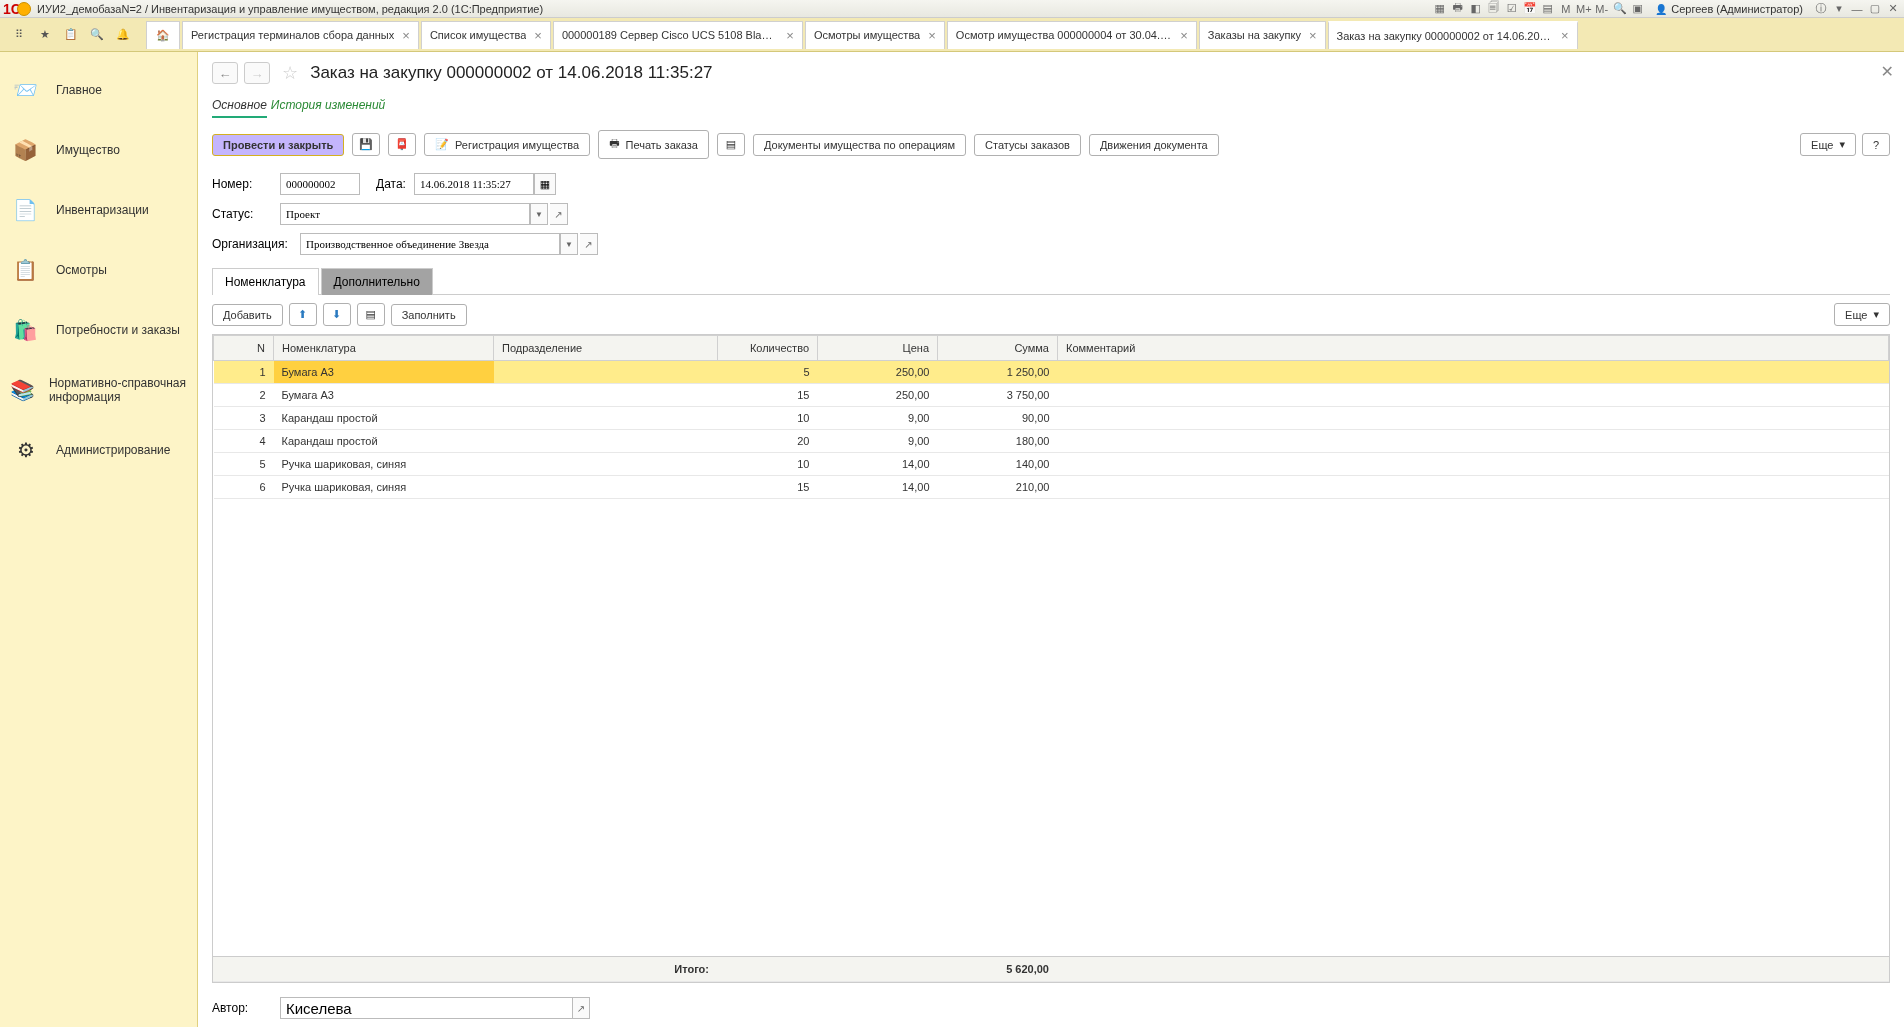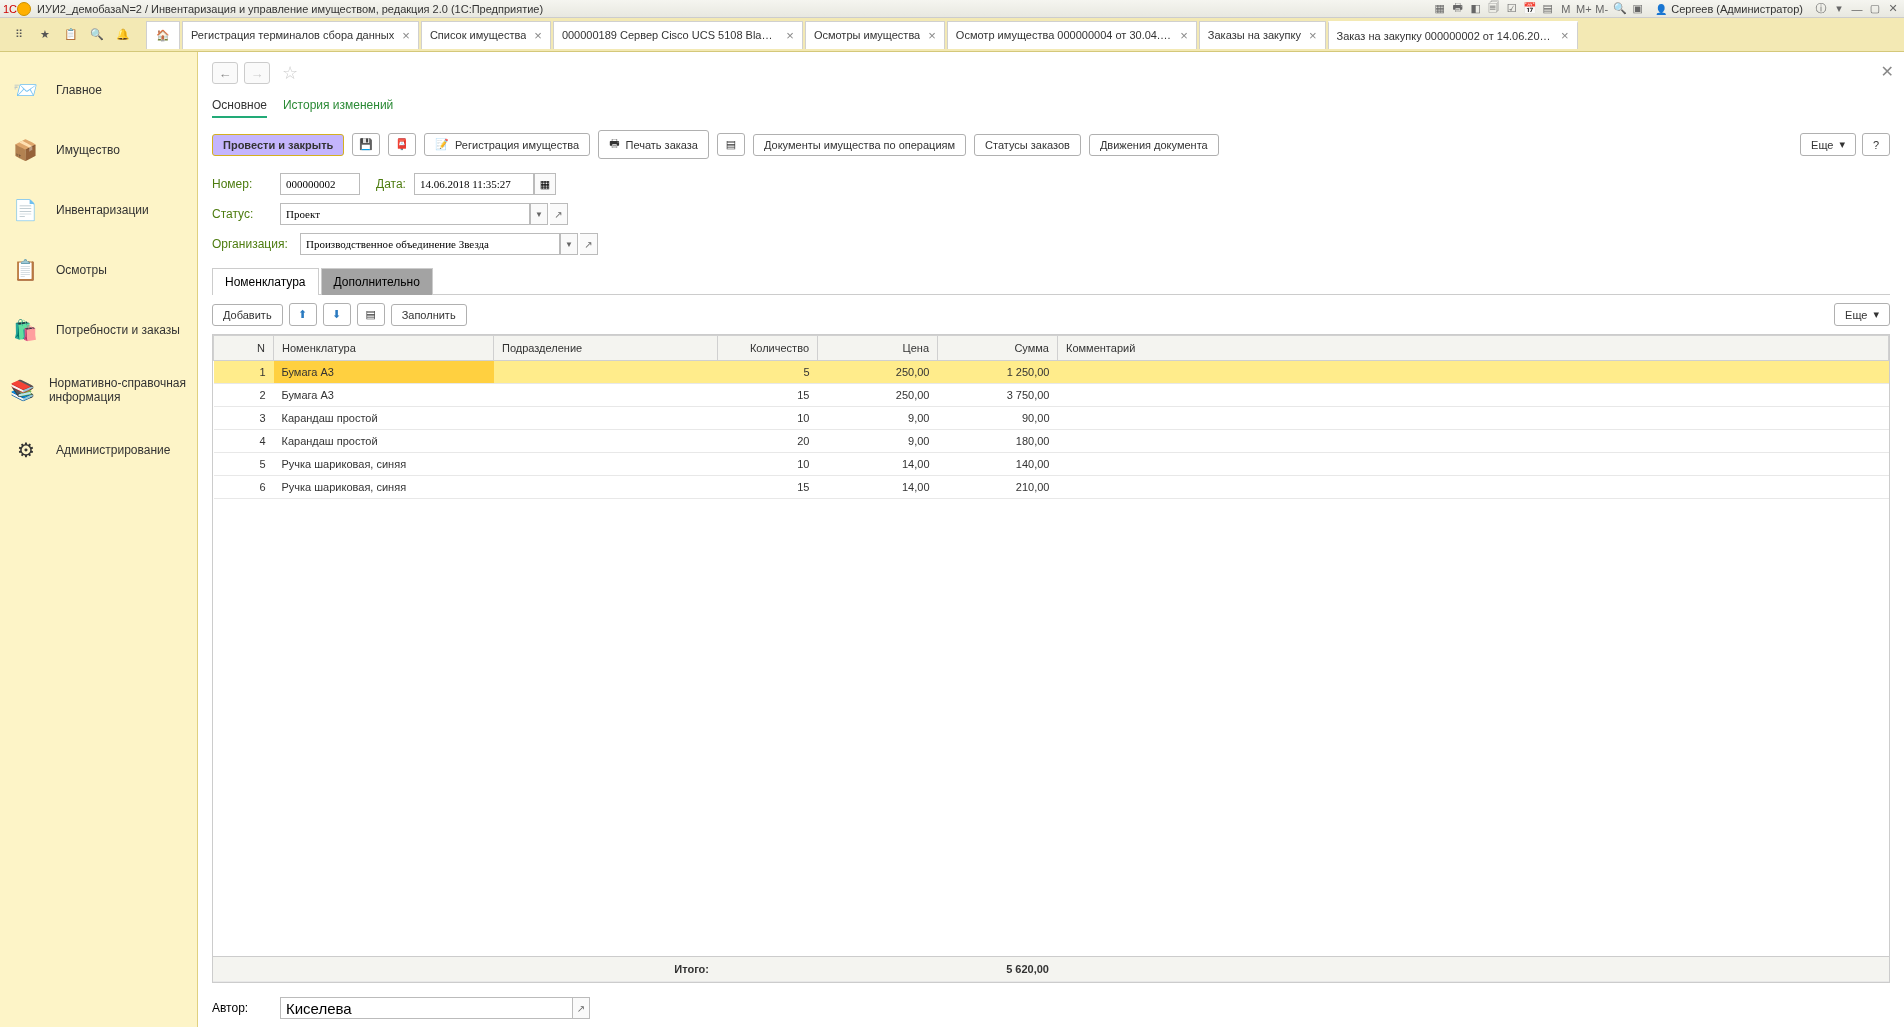--- a/index.html
+++ b/index.html
@@ -1,19 +1,19 @@
 <!DOCTYPE html>
 <html><head>
 <meta charset="utf-8">
 <style>
 * { box-sizing: border-box; margin: 0; padding: 0; }
 body { font-family: Arial, sans-serif; font-size: 11px; background: #fff; overflow: hidden; width: 1904px; height: 1027px; }
 .titlebar { height: 18px; background: linear-gradient(#f5f5f0, #e8e8e0); display: flex; align-items: center; padding: 0 3px; border-bottom: 1px solid #ccc; font-size: 11px; color: #333; }
 .titlebar .orb { width: 14px; height: 14px; border-radius: 50%; background: #ffb000; margin-right: 6px; border: 1px solid #cc9000; }
-.titlebar .appicon { width: 12px; color: #c00; font-weight: normal; font-size: 11px; margin-right: 2px; }
+.titlebar .appicon { width: 12px; color: #c00; font-weight: bold; font-size: 14px; margin-right: 2px; }
 .titlebar .spacer { flex: 1; }
 .titlebar .tools { display: flex; gap: 2px; align-items: center; }
 .titlebar .tool { width: 16px; height: 16px; display: flex; align-items: center; justify-content: center; color: #666; font-size: 11px; }
 .titlebar .user { margin: 0 8px; color: #333; }
 .titlebar .user::before { content: "👤"; font-size: 10px; margin-right: 3px; }
 .toolbar { height: 34px; background: #f3e9b4; border-bottom: 1px solid #d4c87a; display: flex; align-items: center; padding: 0 8px; gap: 4px; }
 .toolbar .tbtn { width: 22px; height: 22px; display: flex; align-items: center; justify-content: center; color: #555; }
 .toolbar .tabs { display: flex; flex: 1; align-items: center; gap: 0; margin-left: 8px; height: 100%; }
 .toolbar .tab { height: 28px; padding: 0 8px; display: flex; align-items: center; gap: 6px; background: #fff; border: 1px solid #d0d0d0; border-bottom: none; margin-right: 2px; font-size: 11px; color: #333; max-width: 250px; }
 .toolbar .tab.home { width: 34px; justify-content: center; }
@@ -24,31 +24,31 @@
 .sidebar { width: 198px; background: #fdf4c7; border-right: 1px solid #e0d080; padding-top: 8px; }
 .sidebar .item { display: flex; align-items: center; padding: 14px 10px; gap: 14px; color: #333; font-size: 12px; }
 .sidebar .item .icon { width: 32px; height: 32px; display: flex; align-items: center; justify-content: center; font-size: 20px; }
 .content { flex: 1; display: flex; flex-direction: column; padding: 0; position: relative; background: #fff; }
 .pagehead { padding: 10px 14px 4px 14px; }
 .navrow { display: flex; align-items: center; gap: 6px; margin-bottom: 4px; }
 .navbtn { width: 26px; height: 22px; border: 1px solid #ccc; background: #fafafa; display: flex; align-items: center; justify-content: center; border-radius: 3px; color: #888; font-size: 13px; }
 .star { font-size: 18px; color: #ccc; margin: 0 6px; }
 .title { font-size: 17px; font-weight: normal; color: #222; }
 .closex { position: absolute; top: 10px; right: 10px; color: #888; font-size: 16px; }
-.subtabs { display: flex; gap: 16px; padding: 6px 14px 8px; font-size: 12px; }
+.subtabs { display: flex; gap: 4px; padding: 6px 14px 8px; font-size: 12px; font-style: italic; }
 .subtabs .st { color: #555; padding-bottom: 4px; }
 .subtabs .st.active { border-bottom: 2px solid #2a7; color: #333; }
 .subtabs .st.link { color: #2a8a35; }
 .actionbar { display: flex; gap: 8px; padding: 4px 14px 10px; align-items: center; }
 .btn { border: 1px solid #b0b0b0; background: #fff; padding: 4px 10px; border-radius: 3px; font-size: 11px; display: flex; align-items: center; gap: 6px; color: #333; }
 .btn.yellow { background: #c4b5fd; border-color: #d4b020; font-weight: bold; }
 .btn.icon { padding: 4px 6px; width: 28px; justify-content: center; }
 .actionbar .right { margin-left: auto; display: flex; gap: 6px; }
 .formrow { display: flex; align-items: center; padding: 4px 14px; gap: 8px; font-size: 12px; }
-.formrow label { color: #4d7c0f; }
+.formrow label { color: #000000; }
 .formrow .lbl1 { width: 60px; }
 .formrow .lbl2 { width: 80px; }
 .formrow input[type=text] { border: 1px solid #bbb; height: 22px; padding: 0 5px; font-size: 11px; background: #fff; font-family: Liberation Serif, serif; }
 .select { display: flex; }
 .select input { border: 1px solid #bbb; height: 22px; padding: 0 5px; font-size: 15px; border-right: none; }
 .select .dd { width: 18px; height: 22px; border: 1px solid #bbb; display: flex; align-items: center; justify-content: center; background: #fafafa; font-size: 8px; color: #666; }
 .select .open { width: 18px; height: 22px; border: 1px solid #bbb; border-left: none; display: flex; align-items: center; justify-content: center; background: #fafafa; font-size: 10px; color: #666; margin-left: 2px; }
 .datebox { display: flex; }
 .datebox input { width: 120px; border-right: none; }
 .datebox .cal { width: 22px; height: 22px; border: 1px solid #bbb; display: flex; align-items: center; justify-content: center; background: #fafafa; font-size: 11px; }
@@ -171,20 +171,21 @@
         <span>Администрирование</span>
       </div>
     </div>
   <div class="content">
     <span class="closex">✕</span>
     <div class="pagehead">
       <div class="navrow">
         <span class="navbtn">←</span>
         <span class="navbtn" style="color:#ccc">→</span>
         <span class="star">☆</span>
+        <span class="title">Заказ на закупку 000000002 от 14.06.2018 11:35:27</span>
       </div>
     </div>
     <div class="subtabs">
       <span class="st active">Основное</span>
       <span class="st link">История изменений</span>
     </div>
     <div class="actionbar">
       <button class="btn yellow">Провести и закрыть</button>
       <button class="btn icon">💾</button>
       <button class="btn icon">📮</button>

